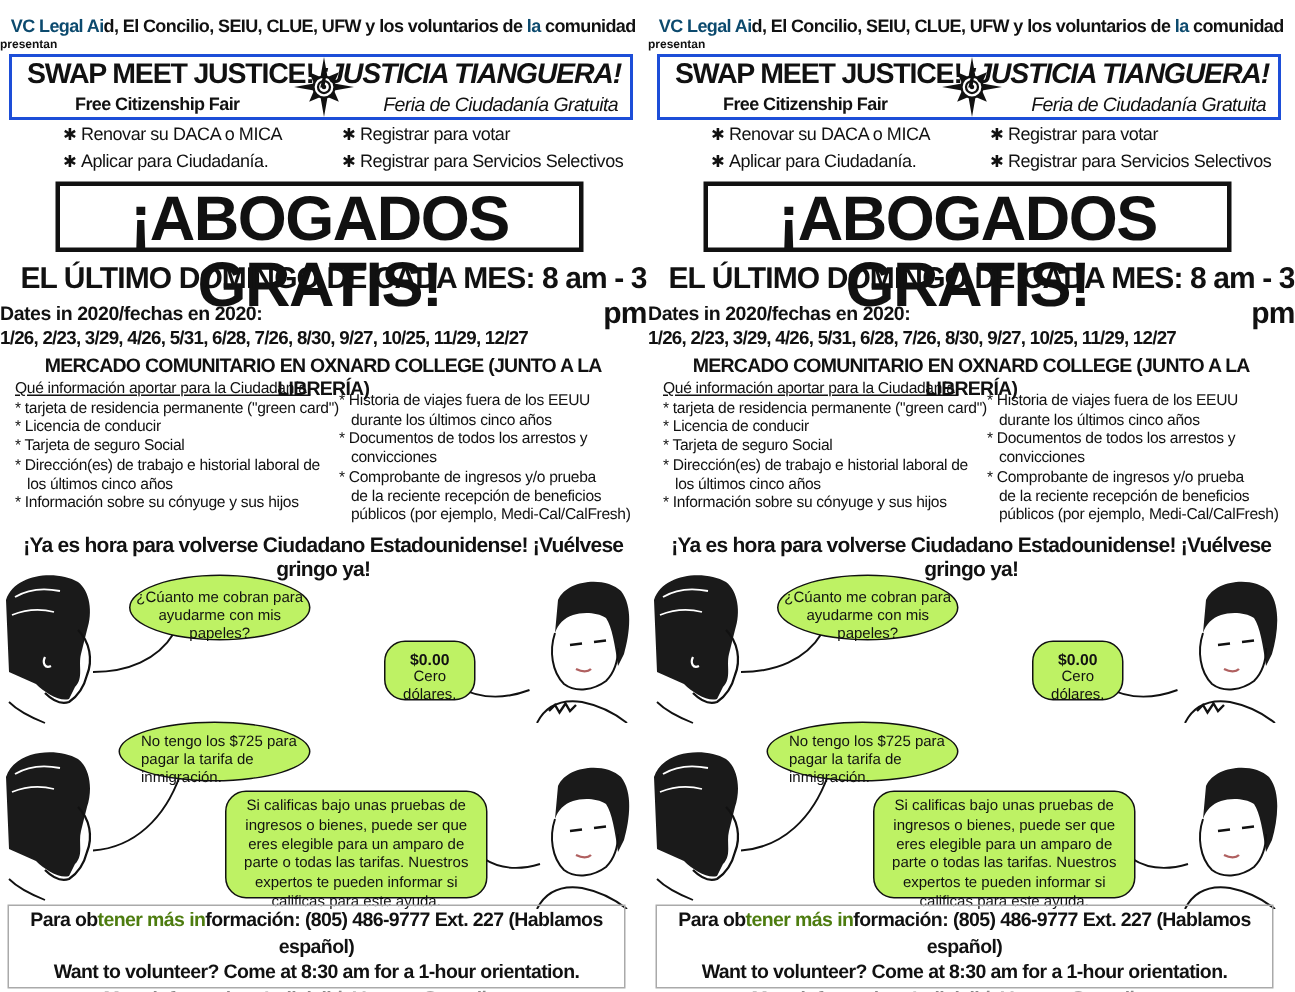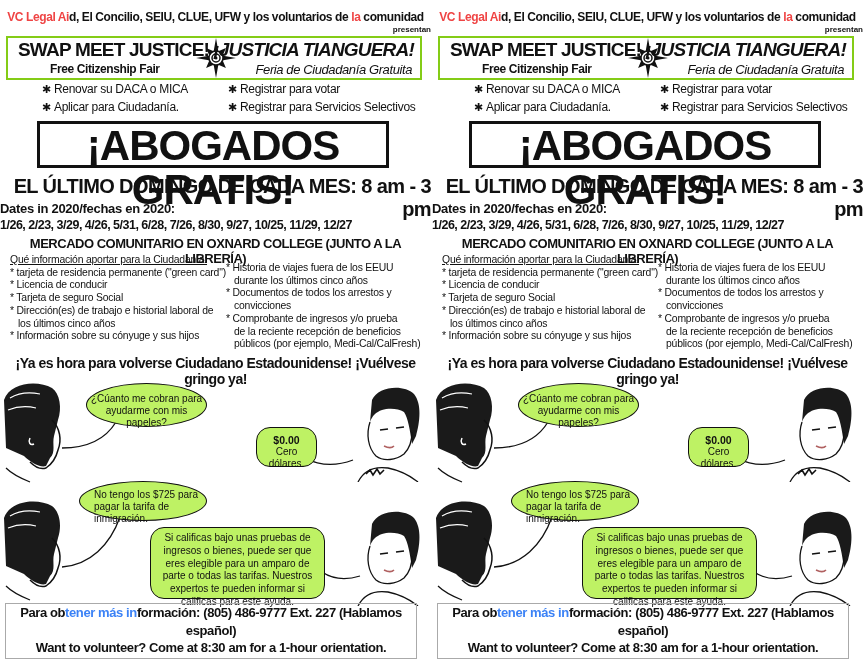--- a/index.html
+++ b/index.html
@@ -1,23 +1,23 @@
 <!DOCTYPE html>
 <html><head>
 <meta charset="utf-8">
 <style>
 *{box-sizing:border-box;margin:0;padding:0}
 body{width:863px;height:661px;background:#fff;overflow:hidden;position:relative;font-family:"Liberation Sans",sans-serif;color:#111}
 .flyer{position:absolute;top:0;width:431px;height:661px}
 .flyer.left{left:0}
 .flyer.right{left:432px}
 .sponsors{position:absolute;top:10px;left:0;width:431px;text-align:center;font-size:12px;font-weight:bold;letter-spacing:-0.4px}
-.sponsors .grey{color:#ef4444}
-.presentan{position:absolute;top:25px;left:0;width:431px;text-align:right;font-size:8px;font-weight:bold}
-.titlebox{position:absolute;top:36px;left:6px;width:416px;height:44px;border:2px solid #84cc16}
+.sponsors .grey{color:#0c4a6e}
+.presentan{position:absolute;top:25px;left:0;width:431px;text-align:left;font-size:8px;font-weight:bold}
+.titlebox{position:absolute;top:36px;left:6px;width:416px;height:44px;border:2px solid #1d4ed8}
 .t-en{position:absolute;left:10px;top:1px;font-size:19px;font-weight:bold;letter-spacing:-0.8px}
 .t-en-sub{position:absolute;left:42px;top:24px;font-size:12px;font-weight:bold;letter-spacing:-0.4px}
 .t-es{position:absolute;right:6px;top:1px;font-size:19px;font-weight:bold;font-style:italic;letter-spacing:-0.8px}
 .t-es-sub{position:absolute;right:8px;top:24px;font-size:13px;font-weight:normal;font-style:italic;letter-spacing:-0.4px}
 .star{position:absolute;left:188px;top:0px;width:40px;height:40px}
 .services{position:absolute;top:82px;left:0;width:431px;font-size:12px}
 .svc{position:absolute;white-space:nowrap;letter-spacing:-0.3px}
 .svc .b{font-size:11px;margin-right:3px}
 .abogados{position:absolute;top:121px;left:37px;width:352px;height:47px;border:3px solid #111;text-align:center;font-size:42px;font-weight:bold;line-height:44px;letter-spacing:-1px}
 .domingo{position:absolute;top:175px;left:0;width:431px;text-align:right;font-size:20px;font-weight:bold;letter-spacing:-0.6px}
@@ -30,21 +30,21 @@
 .info u{}
 .info .ind{padding-left:8px}
 .ya{position:absolute;top:355px;left:0;width:431px;text-align:center;font-size:14px;font-weight:bold;letter-spacing:-0.5px}
 .fig{position:absolute}
 .bubble{position:absolute;border:1.5px solid #111;background:#bef264;text-align:center;font-size:10px;line-height:12px}
 .oval{border-radius:50%}
 .rnd{border-radius:14px}
 .tail{position:absolute}
 .footer{position:absolute;top:603px;left:5px;width:412px;height:56px;border:1px solid #aaa;text-align:center}
 .footer div{font-size:13px;font-weight:bold;letter-spacing:-0.4px;line-height:17.5px}
-.footer .grey{color:#3b82f6}
+.footer .grey{color:#4d7c0f}
 </style>
 </head>
 <body>
 
 <div class="flyer left">
   <div class="sponsors"><span class="grey">VC Legal Ai</span><span>d, El Concilio, SEIU, CLUE, UFW y los voluntarios de </span><span class="grey">la</span><span> comunidad</span></div>
   <div class="presentan">presentan</div>
   <div class="titlebox">
     <div class="t-en">SWAP MEET JUSTICE!</div>
     <div class="t-en-sub">Free Citizenship Fair</div>

